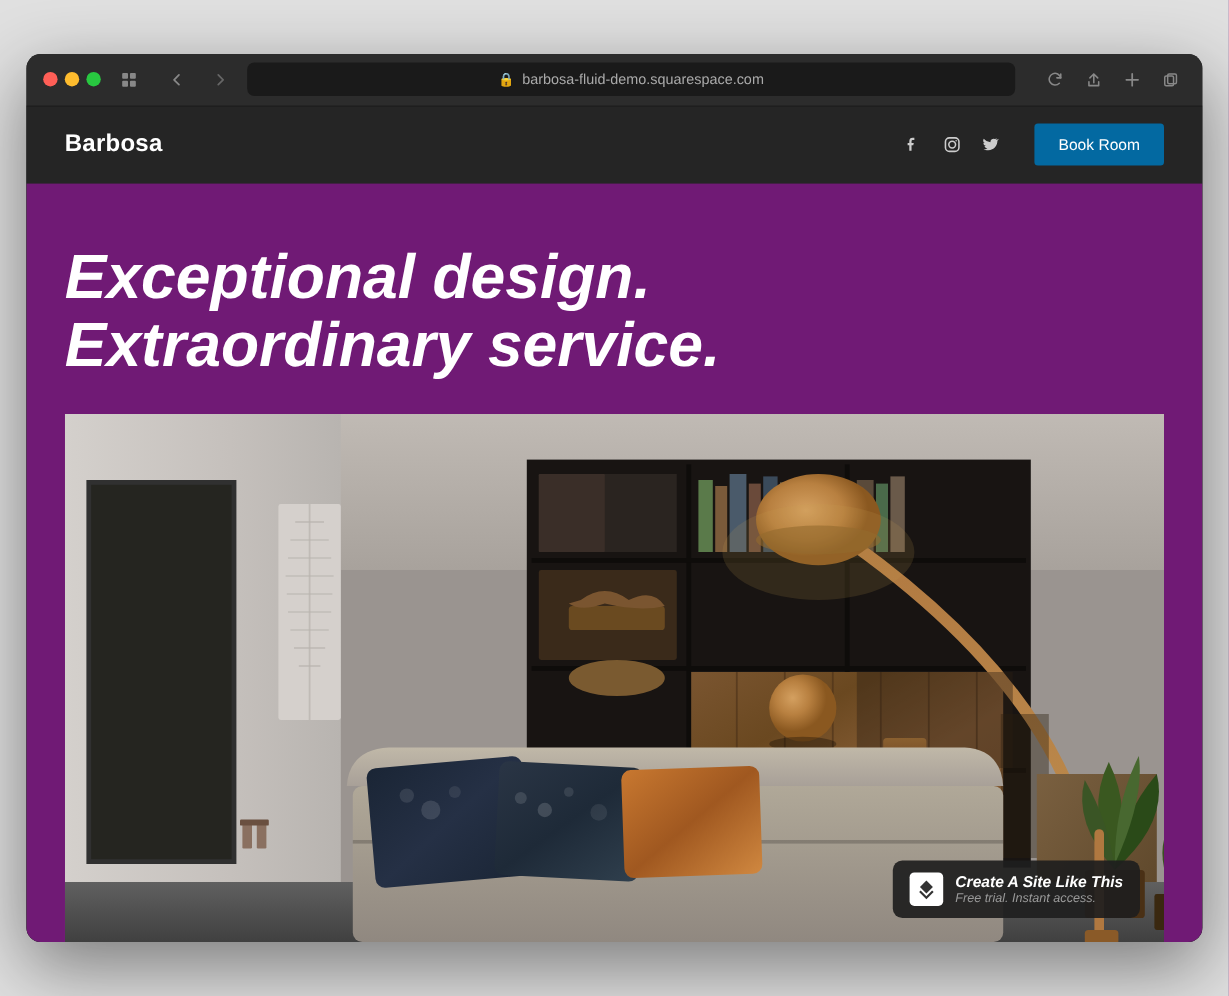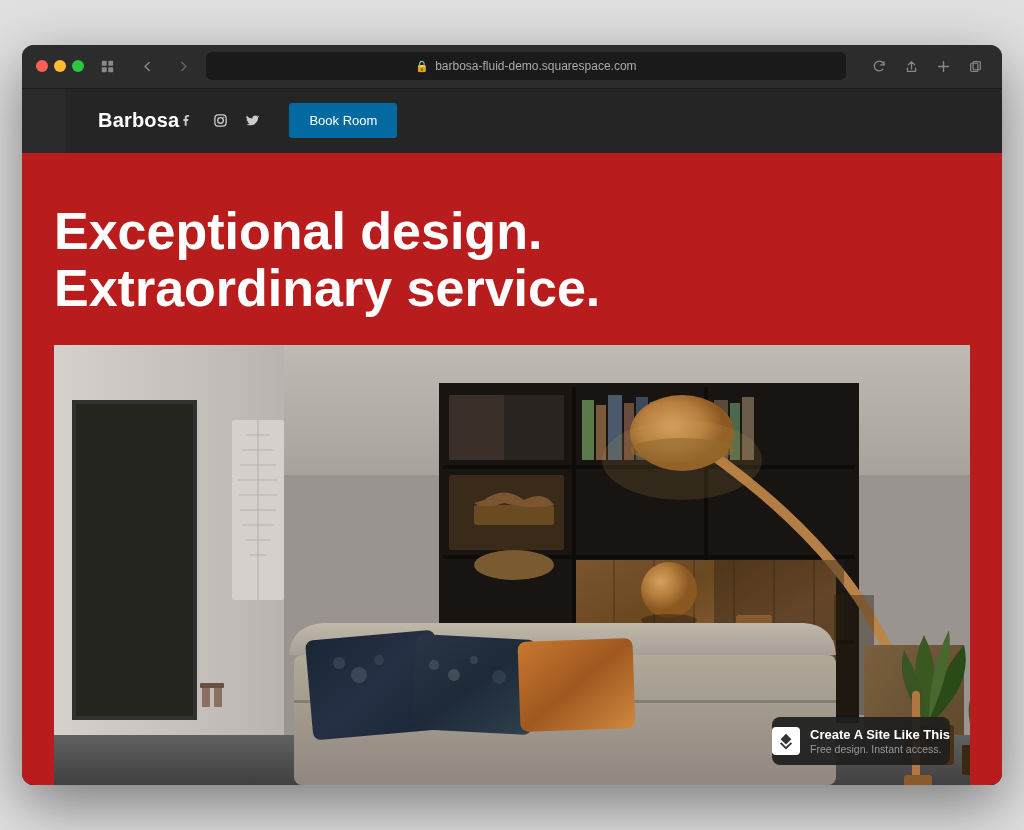--- a/index.html
+++ b/index.html
@@ -119,22 +119,22 @@
     .website {
       background: #2a2a2a;
     }
 
     
     .site-nav {
       background: #252525;
       height: 64px;
       display: flex;
       align-items: center;
+      justify-content: space-between;
       padding: 0 32px;
-      margin-left: 44px;
     }
 
     .site-logo {
       color: #ffffff;
       font-size: 20px;
       font-weight: 700;
       letter-spacing: 0.01em;
     }
 
     .nav-right {
@@ -182,23 +182,24 @@
       font-size: 13px;
       font-weight: 500;
       border-radius: 3px;
       cursor: pointer;
       white-space: nowrap;
     }
 
     
     .hero {
       position: relative;
-      background: #b91c1c;
+      background: #701a75;
       padding: 50px 32px 0;
       overflow: hidden;
+      font-style: italic;
     }
 
     .hero-headline {
       color: #ffffff;
       font-size: 52px;
       font-weight: 800;
       line-height: 1.1;
       margin-bottom: 28px;
       position: relative;
       z-index: 2;
@@ -212,21 +213,21 @@
       overflow: hidden;
     }
 
     
     .squarespace-badge {
       position: absolute;
       bottom: 20px;
       right: 20px;
       background: rgba(30,30,30,0.92);
       border-radius: 8px;
-      padding: 10px 0;
+      padding: 10px 14px;
       display: flex;
       align-items: flex-start;
       gap: 10px;
       z-index: 10;
     }
 
     .ss-logo {
       width: 28px;
       height: 28px;
       background: #fff;
@@ -558,20 +559,20 @@
         
         <div class="squarespace-badge">
           <div class="ss-logo">
             <svg width="18" height="18" viewBox="0 0 20 20" fill="none">
               <path d="M10 2L4 8l6 6 6-6-6-6z" fill="#333"></path>
               <path d="M4 12l6 6 6-6" stroke="#333" stroke-width="2" fill="none"></path>
             </svg>
           </div>
           <div>
             <span class="badge-text-main">Create A Site Like This</span>
-            <span class="badge-text-sub">Free design. Instant access.</span>
+            <span class="badge-text-sub">Free trial. Instant access.</span>
           </div>
         </div>
       </div>
     </div>
 
   </div>
 </div>
 
 </body></html>

